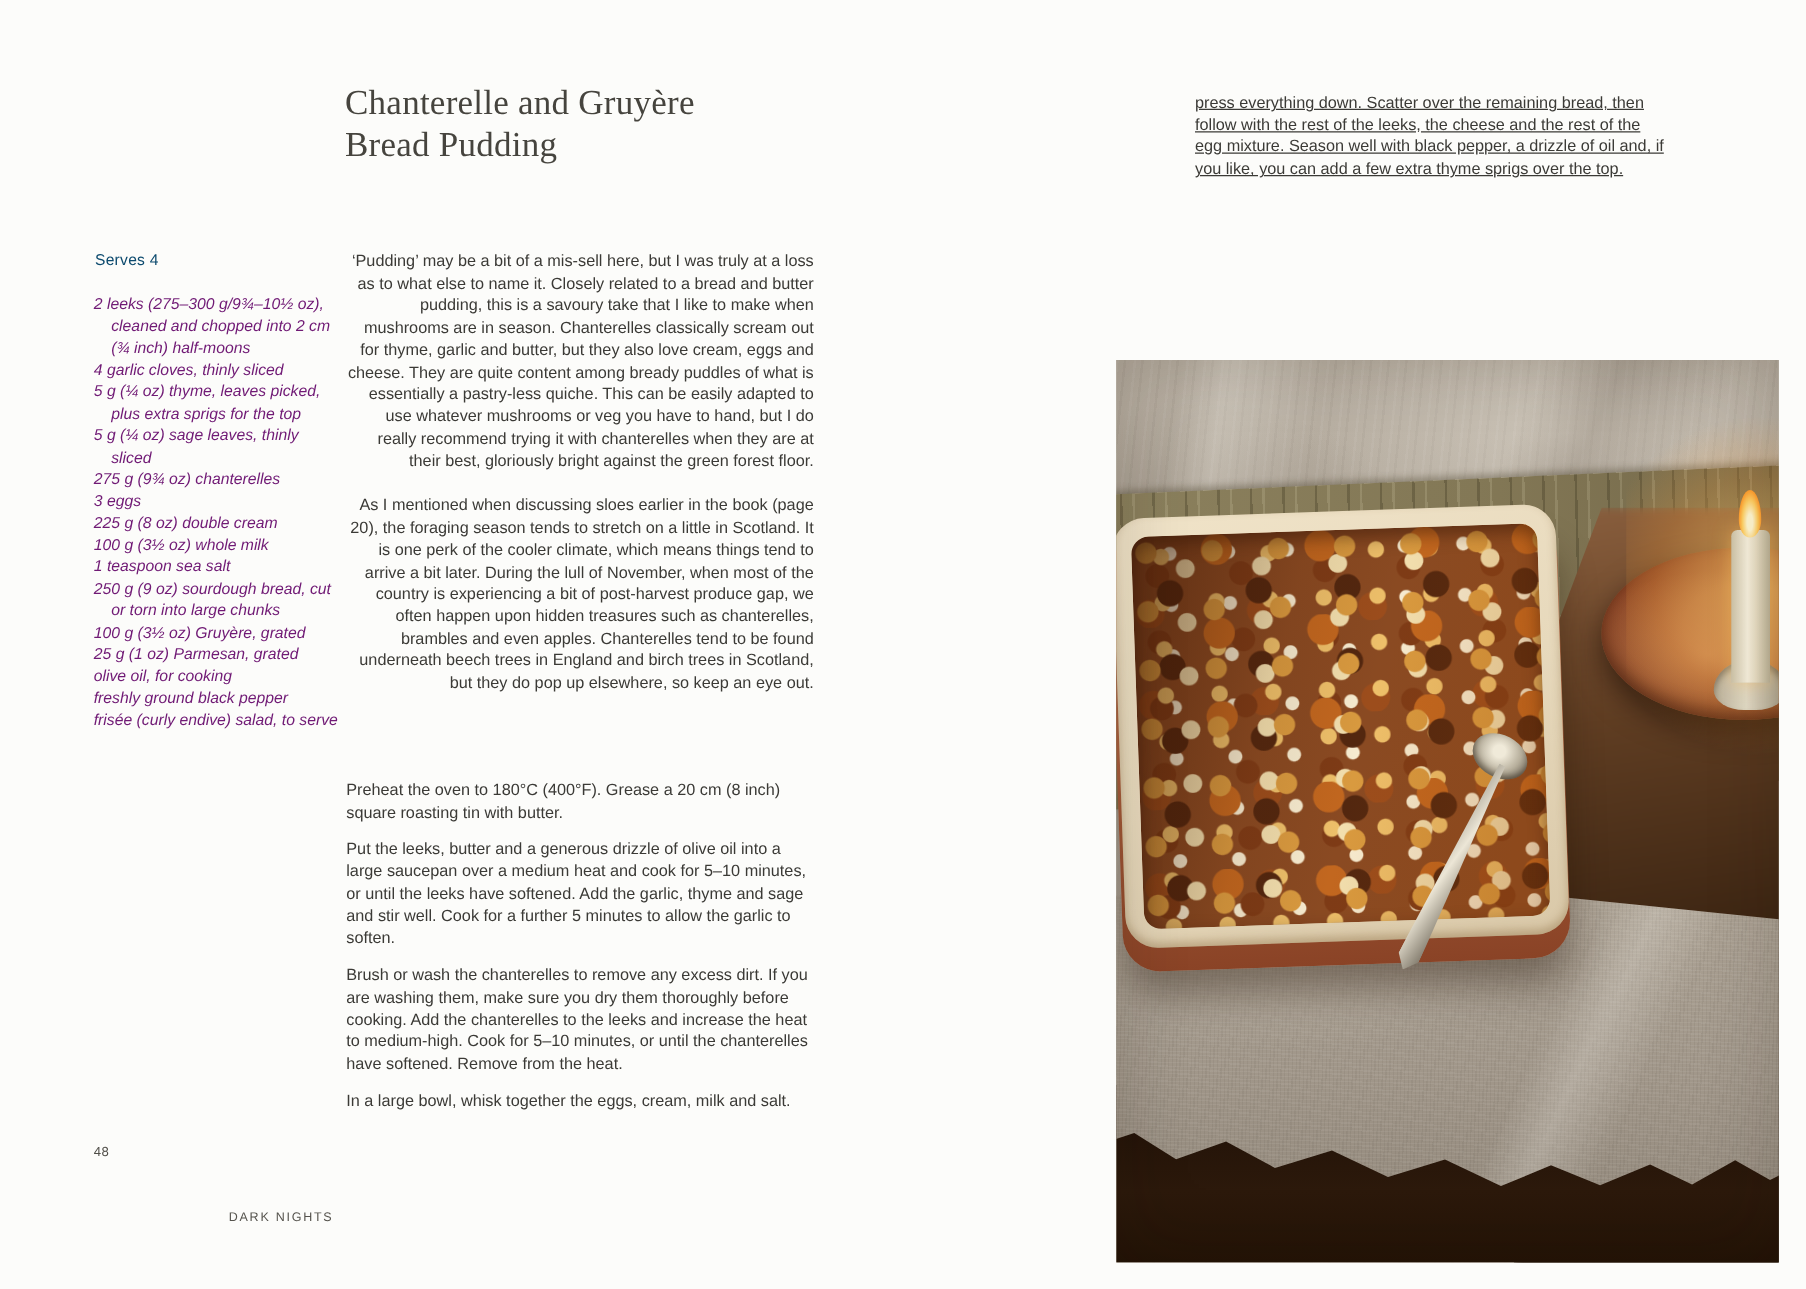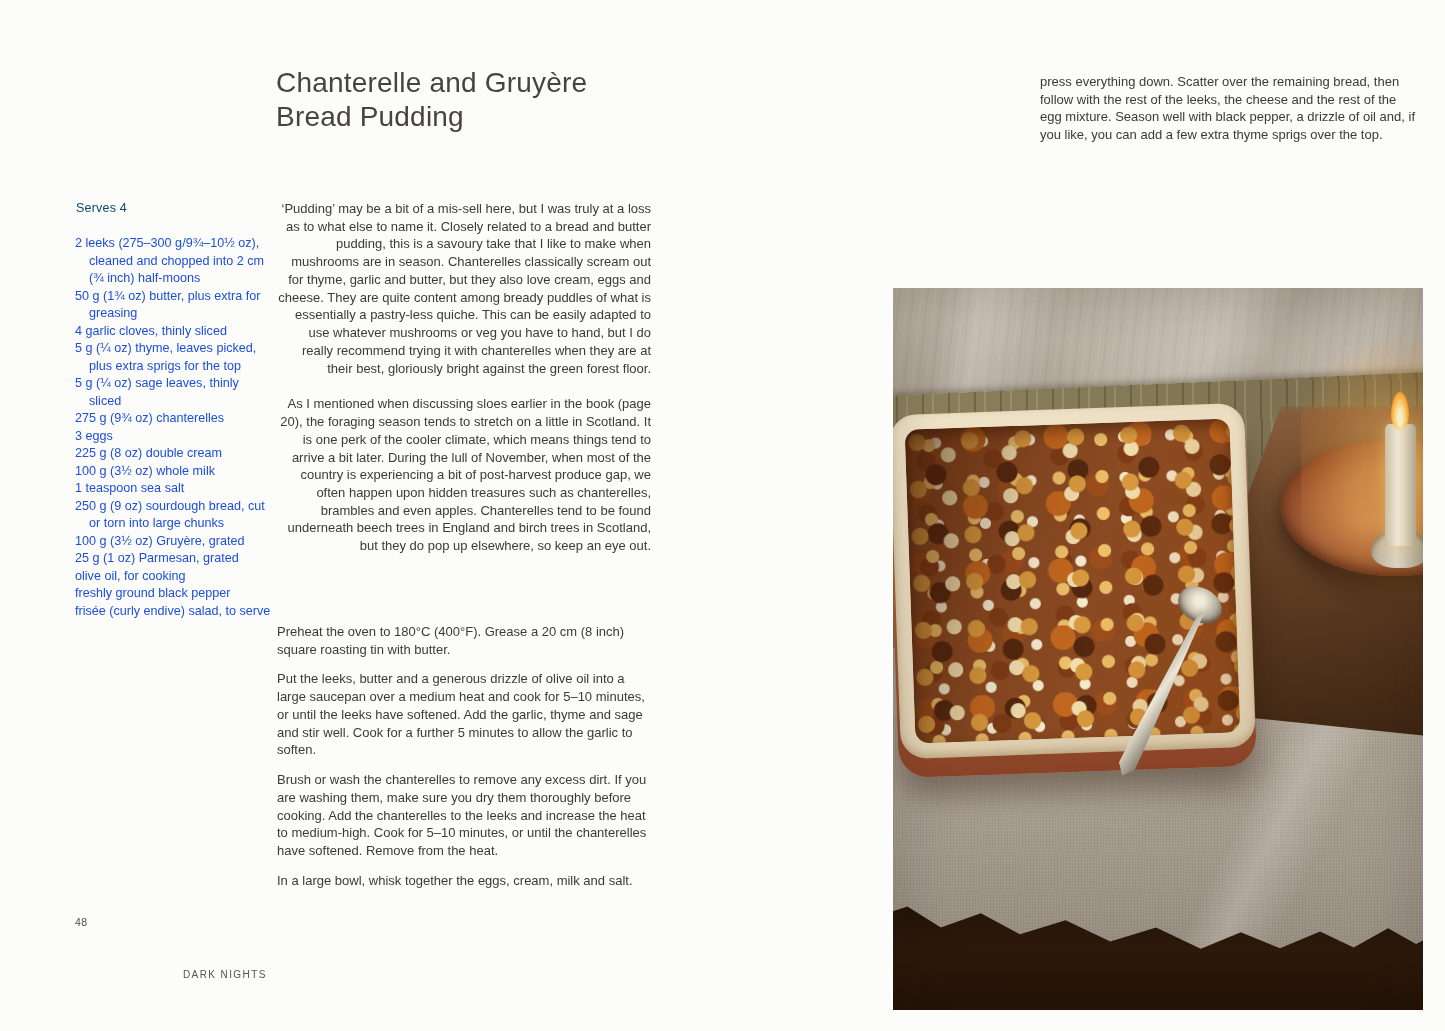--- a/index.html
+++ b/index.html
@@ -9,52 +9,53 @@
     background: #fcfcfa;
     color: #3b3a36;
     overflow: hidden;
     position: relative;
   }
   .abs { position: absolute; }
 
   
   .title {
     left: 276px; top: 66px; width: 420px;
-    font-family: Liberation Sans, sans-serif;
+    font-family: Liberation Serif, serif;
     font-weight: 400;
     font-size: 28px;
     line-height: 1.22;
     color: #46443e;
     letter-spacing: .2px;
   }
   .serves {
     left: 76px; top: 201px;
     font-size: 12.5px; color: #0c4a6e; letter-spacing: .2px;
   }
   .ingredients {
     left: 75px; top: 235px; width: 196px;
-    font-size: 12.6px; line-height: 1.39; color: #1d4ed8;
+    font-style: italic;
+    font-size: 12.6px; line-height: 1.39; color: #701a75;
   }
   .ing { padding-left: 14px; text-indent: -14px; }
   .col { font-size: 13px; line-height: 1.365; }
   .intro  { left: 277px; top: 200px; width: 374px; }
   .intro .para { margin-bottom: 18px; text-align: right; }
   .method { left: 277px; top: 623px; width: 374px; }
   .method .para { margin-bottom: 12px; }
   .footer-num {
     left: 75px; top: 916px;
     font-size: 10.5px; color: #504e48; letter-spacing: .04em;
   }
   .footer-chapter {
     left: 183px; top: 969px;
     font-size: 10px; color: #55534d; letter-spacing: .14em;
   }
 
   
-  .cont { left: 1040px; top: 73px; width: 378px; }
+  .cont { left: 956px; top: 73px; width: 378px; text-decoration: underline; }
   .cont .para { margin-bottom: 14px; }
 
   
   .photo {
     left: 893px; top: 288px; width: 530px; height: 722px;
     overflow: hidden; background: #b3aa9d;
   }
   .photo > div { position: absolute; }
   .linen-top {
     inset: 0;
@@ -188,21 +189,20 @@
   <div>
     <h1 class="abs title">
       <span>Chanterelle and Gruyère</span><br>
       <span>Bread Pudding</span>
     </h1>
 
     <div class="abs serves">Serves 4</div>
 
     <div class="abs ingredients">
         <div class="ing">2 leeks (275–300 g/9¾–10½ oz), cleaned and chopped into 2 cm (¾ inch) half-moons</div>
-        <div class="ing">50 g (1¾ oz) butter, plus extra for greasing</div>
         <div class="ing">4 garlic cloves, thinly sliced</div>
         <div class="ing">5 g (¼ oz) thyme, leaves picked, plus extra sprigs for the top</div>
         <div class="ing">5 g (¼ oz) sage leaves, thinly sliced</div>
         <div class="ing">275 g (9¾ oz) chanterelles</div>
         <div class="ing">3 eggs</div>
         <div class="ing">225 g (8 oz) double cream</div>
         <div class="ing">100 g (3½ oz) whole milk</div>
         <div class="ing">1 teaspoon sea salt</div>
         <div class="ing">250 g (9 oz) sourdough bread, cut or torn into large chunks</div>
         <div class="ing">100 g (3½ oz) Gruyère, grated</div>

